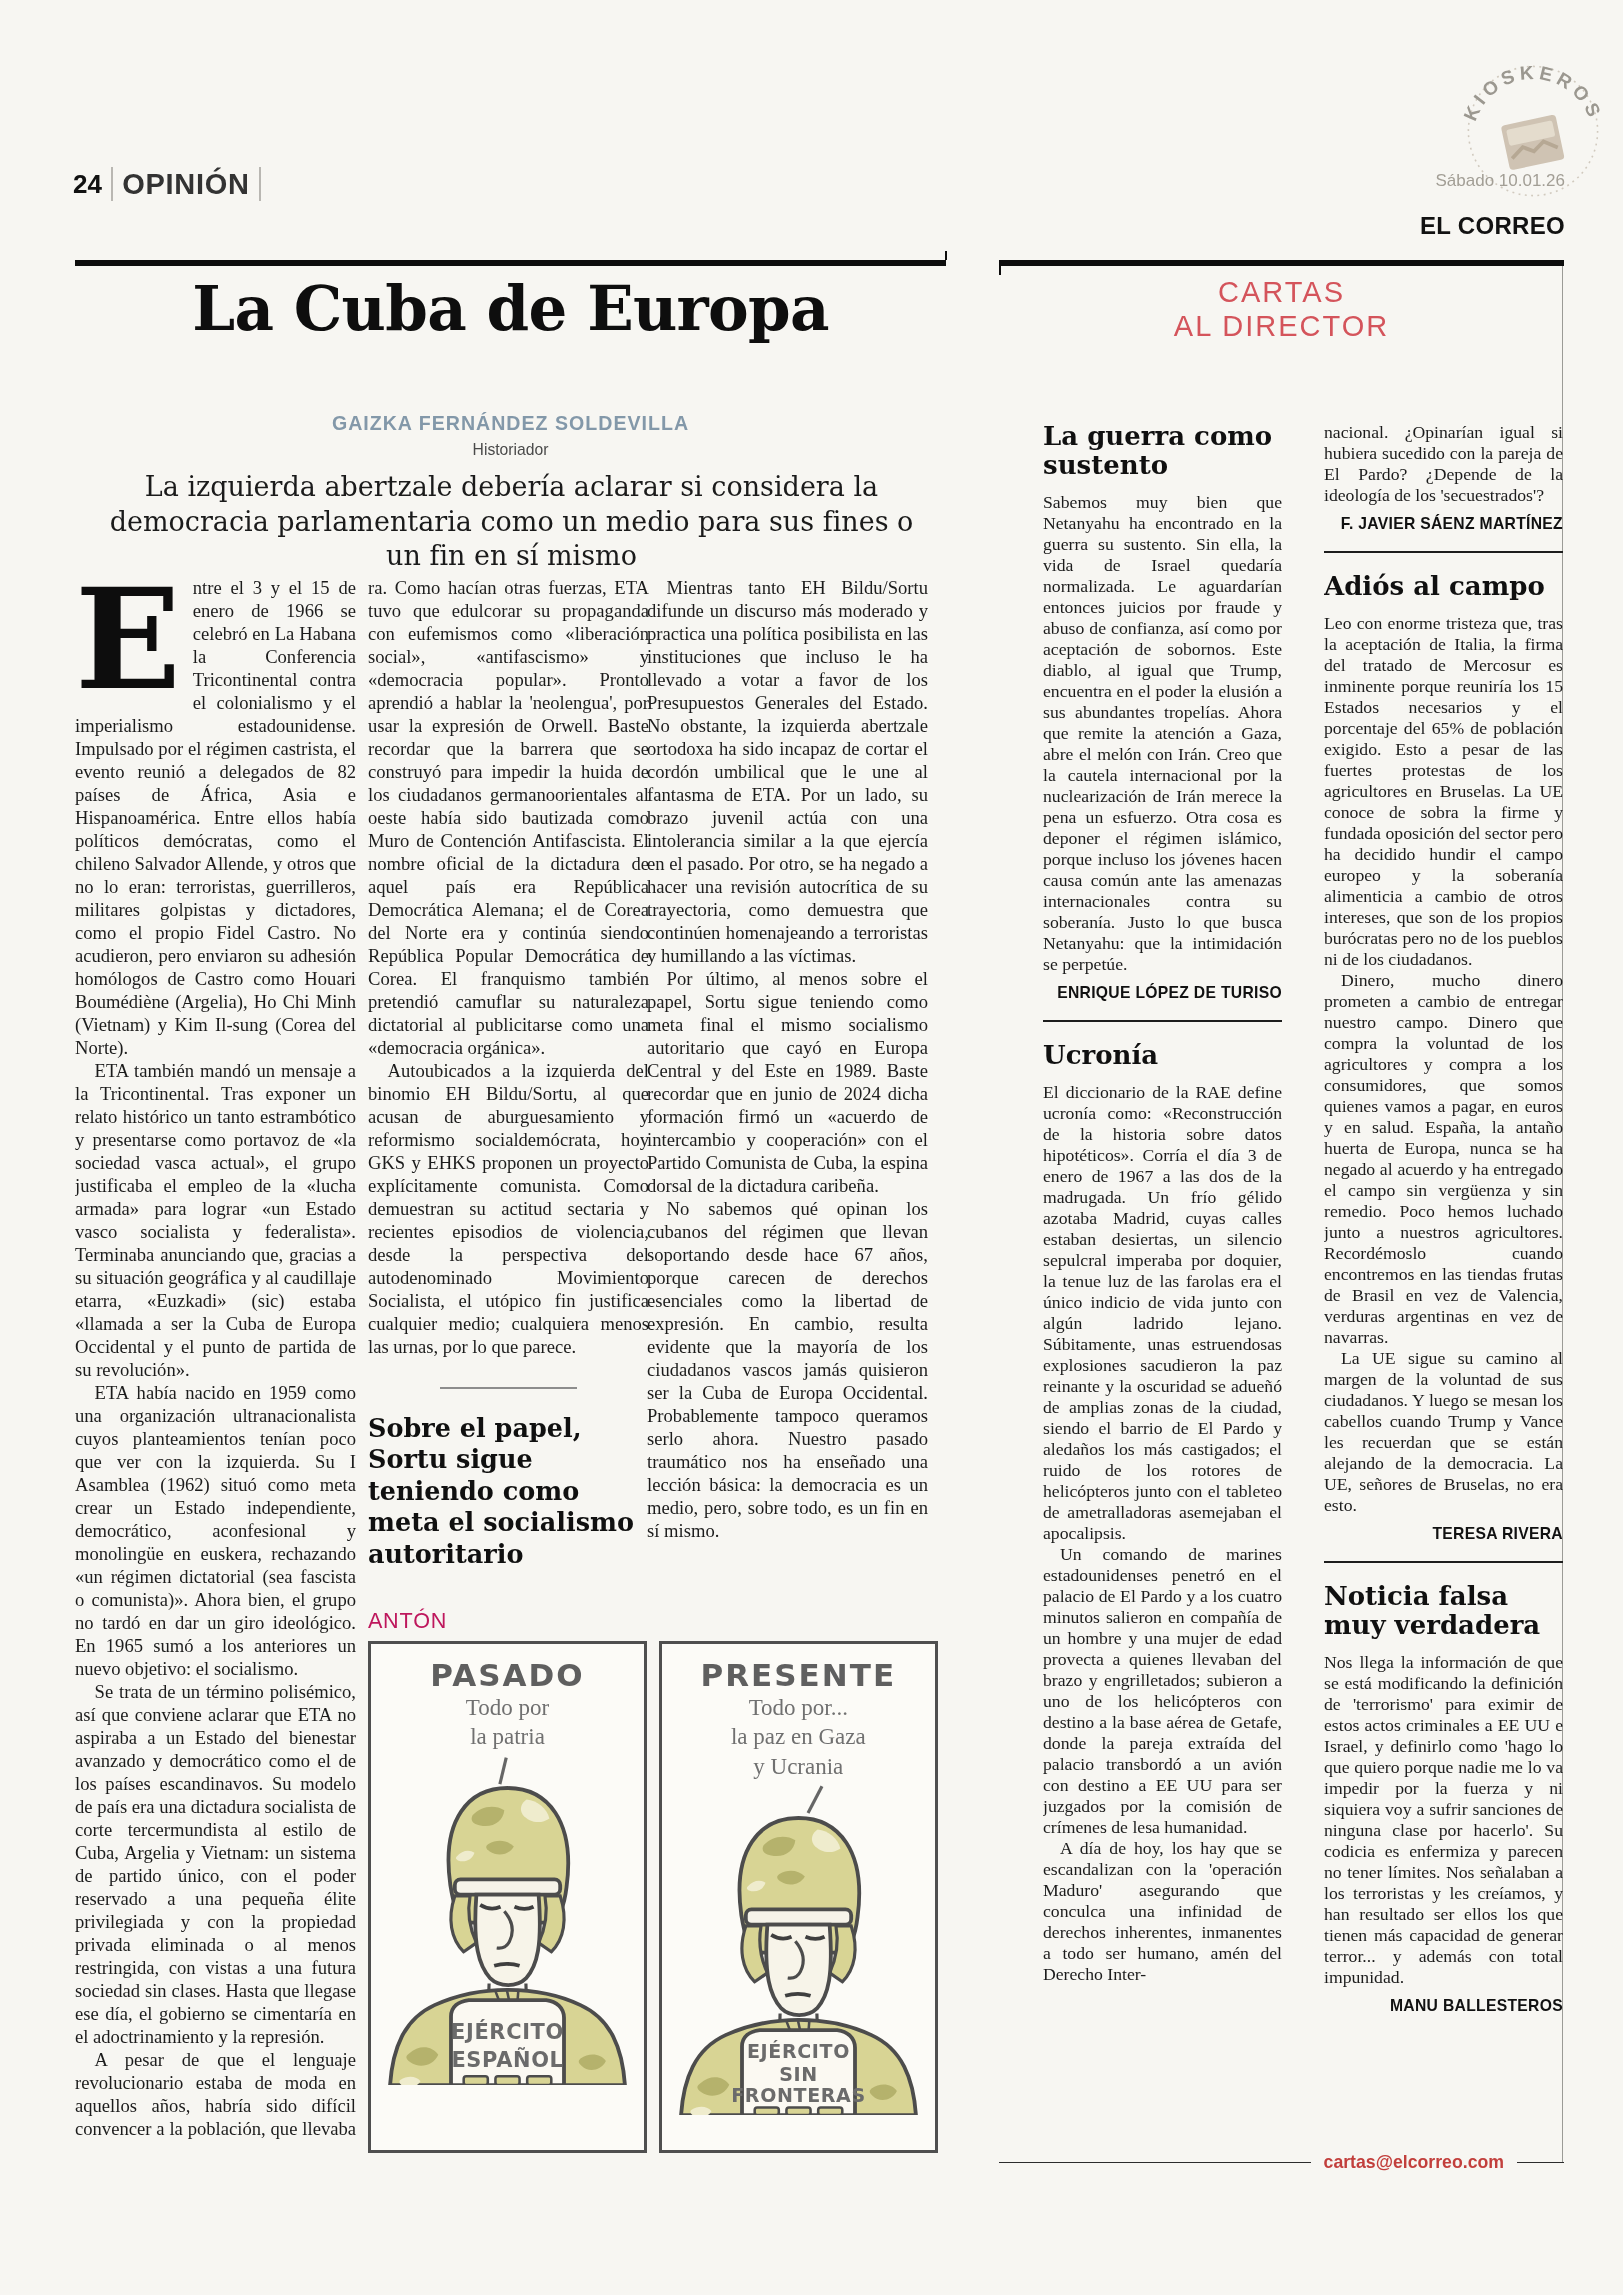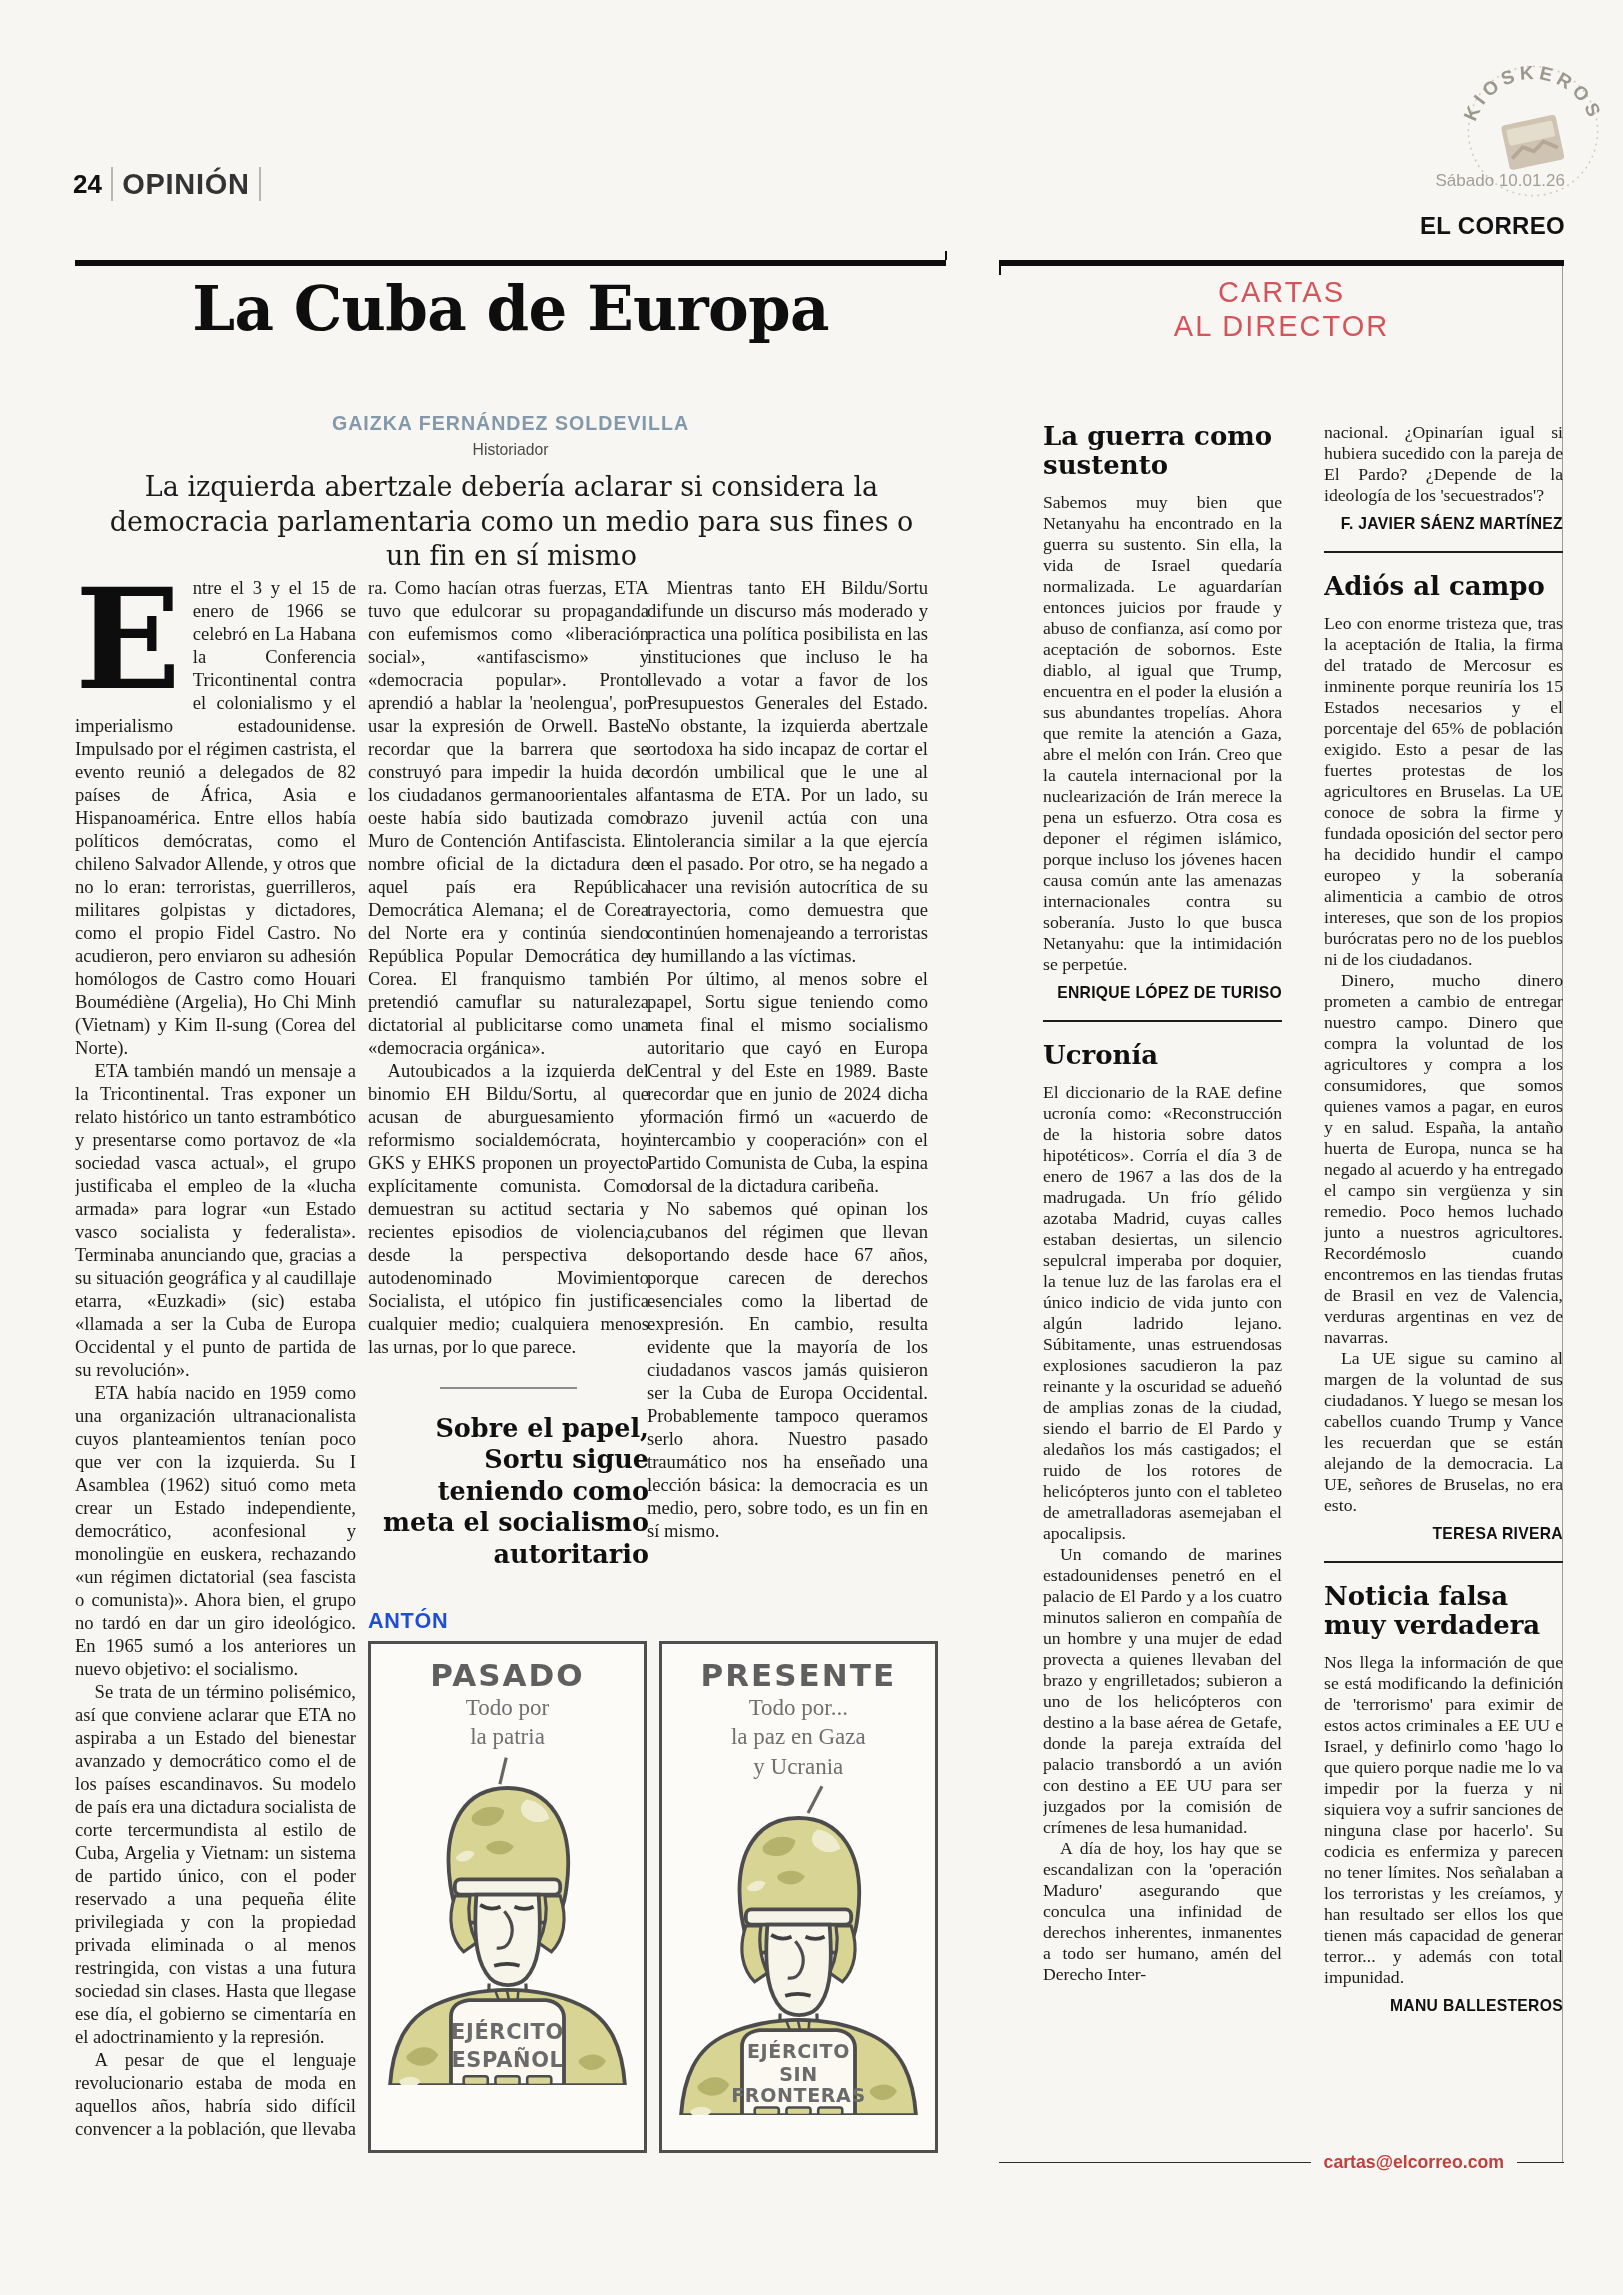--- a/index.html
+++ b/index.html
@@ -38,25 +38,25 @@
   #col2{left:368px;height:1035px;}
   #col3{left:647px;height:1026px;}
   .body-col p{margin:0;}
   .plist.indent-all p{text-indent:19.6px;}
   .plist.indent-rest p + p{text-indent:19.6px;}
   .lead-par{margin:0;}
   .dropcap{float:left;font-family:"DejaVu Serif",serif;font-weight:bold;font-size:139px;line-height:0.8;margin:7.9px 11.8px 0 0;color:#0d0d0d;}
 
   .pullquote-block{margin-top:29px;text-align:center;}
   .pullquote-rule{width:137px;height:2px;background:#8d8d8d;margin:0 auto 23.6px auto;}
-  .pullquote{font-family:"DejaVu Serif",serif;font-weight:bold;font-size:25.5px;line-height:1.24;color:#101010;text-align:right;}
+  .pullquote{font-family:"DejaVu Serif",serif;font-weight:bold;font-size:25.5px;line-height:1.24;color:#101010;text-align:left;}
 
   
   .cartoon{position:absolute;left:368px;top:1608px;width:576px;}
-  .cartoon-artist{font-family:"Liberation Sans",sans-serif;font-weight:bold;font-size:21.6px;letter-spacing:0.7px;color:#1d4ed8;margin-bottom:6.5px;}
+  .cartoon-artist{font-family:"Liberation Sans",sans-serif;font-weight:normal;font-size:21.6px;letter-spacing:0.7px;color:#be185d;margin-bottom:6.5px;}
   .panels{display:flex;gap:11.8px;}
   .panel{width:279px;height:512px;background:#fcfbf7;border:3.3px solid #4f4f4f;box-sizing:border-box;overflow:hidden;text-align:center;}
   .panel-title{font-family:"DejaVu Sans",sans-serif;font-weight:bold;font-size:31px;letter-spacing:2px;color:#5f5f5f;margin-top:13px;}
   .panel-caption{font-family:Liberation Serif, serif;font-size:23px;line-height:1.3;color:#707070;}
   .soldier{display:block;width:100%;margin-top:2.6px;}
 
   
   .letters-title{position:absolute;left:999px;top:275px;width:565px;margin:0;text-align:center;font-family:"Liberation Sans",sans-serif;font-weight:normal;font-size:29px;line-height:1.18;letter-spacing:2px;color:#d4545b;}
   .letters-col{position:absolute;top:422px;width:239px;font-size:17.7px;line-height:21px;text-align:justify;overflow:hidden;height:1701px;margin-left:24px;}
   #lettersA{left:1019px;}

